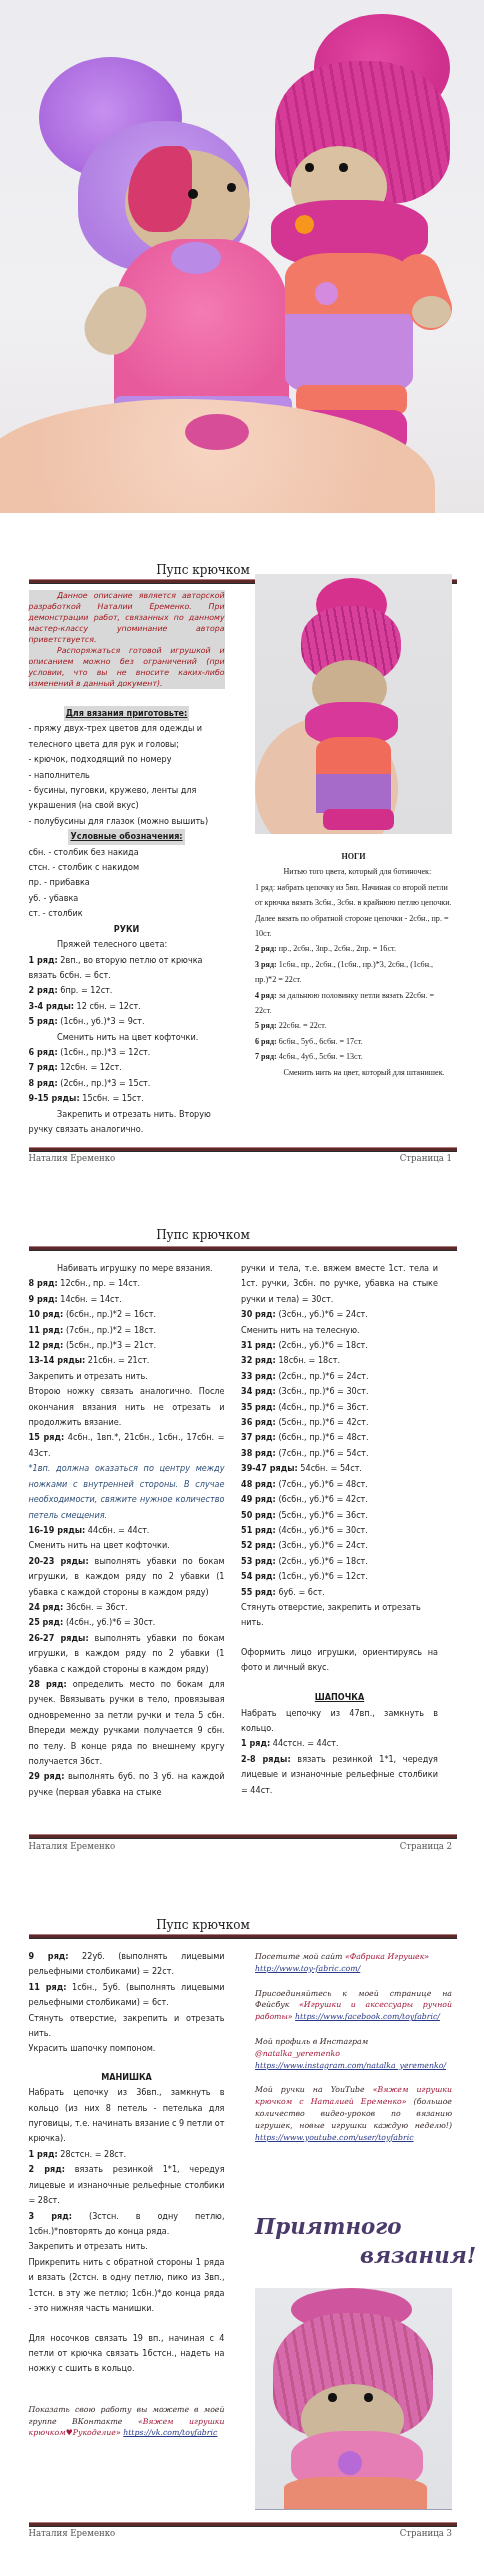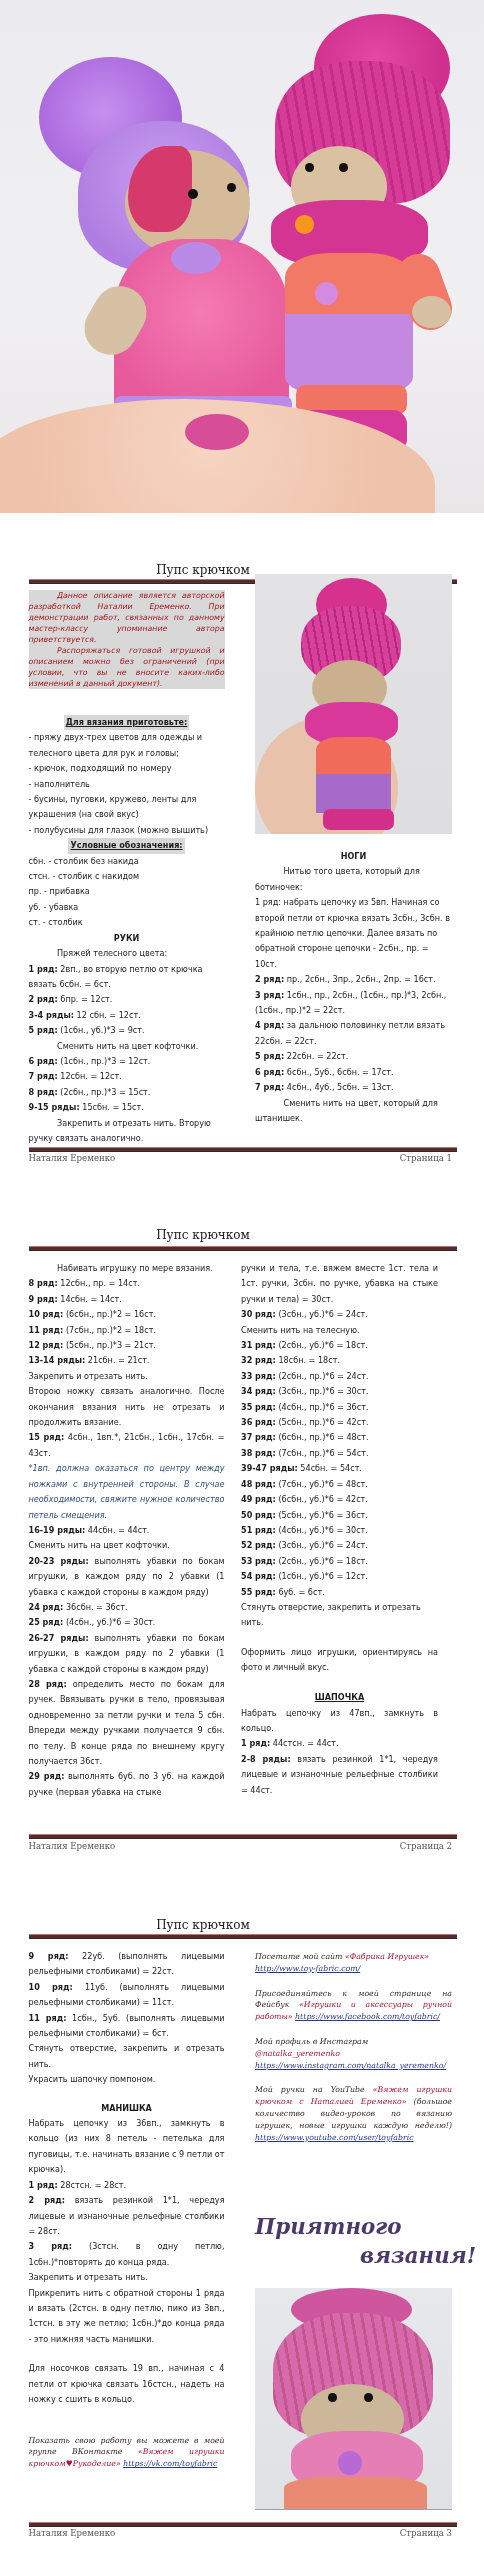--- a/index.html
+++ b/index.html
@@ -62,21 +62,21 @@
   <div class="doll-part" style="left:-21.4px;top:399px;width:456px;height:157px;border-radius:45% 55% 0 0;background:radial-gradient(circle at 50% 30%,#f6d5c2,#efc2aa 70%);"></div>
   <div class="doll-part" style="left:185px;top:414px;width:64px;height:36px;border-radius:50%;background:#d84d97;"></div>
 </div>
 
 <div class="abs page-title" style="top:563px;">Пупс крючком</div>
 <div class="abs rule" style="top:579px;"></div>
 
 <div class="abs col" style="left:28.5px;top:590px;width:196px;">
   <p class="hl-red just indent">Данное описание является авторской разработкой Наталии Еременко. При демонстрации работ, связанных по данному мастер-классу упоминание автора приветствуется.</p>
   <p class="hl-red just indent">Распоряжаться готовой игрушкой и описанием можно без ограничений (при условии, что вы не вносите каких-либо изменений в данный документ).</p>
-  <p class="center" style="margin-top:26px;"><span class="hl-head">Для вязания приготовьте:</span></p>
+  <p class="center" style="margin-top:17px;"><span class="hl-head">Для вязания приготовьте:</span></p>
   <p>- пряжу двух-трех цветов для одежды и телесного цвета для рук и головы;</p>
   <p>- крючок, подходящий по номеру</p>
   <p>- наполнитель</p>
   <p>- бусины, пуговки, кружево, ленты для украшения (на свой вкус)</p>
   <p>- полубусины для глазок (можно вышить)</p>
   <p class="center"><span class="hl-head">Условные обозначения:</span></p>
   <p>сбн. - столбик без накида</p>
   <p>стсн. - столбик с накидом</p>
   <p>пр. - прибавка</p>
   <p>уб. - убавка</p>
@@ -100,21 +100,21 @@
   <div style="position:absolute;left:0;top:143px;width:143px;height:143px;border-radius:50%;background:#e8c2aa;"></div>
   <div style="position:absolute;left:61px;top:3.6px;width:71px;height:53px;border-radius:50%;background:#d7318e;"></div>
   <div style="position:absolute;left:46px;top:32px;width:100px;height:78px;border-radius:45%;background:repeating-linear-gradient(80deg,#d9409c 0 5.7px,#b52a80 5.7px 7.8px);"></div>
   <div style="position:absolute;left:57px;top:86px;width:75px;height:57px;border-radius:50%;background:#cbb090;"></div>
   <div style="position:absolute;left:50px;top:128px;width:93px;height:43px;border-radius:40%;background:#d8389a;"></div>
   <div style="position:absolute;left:61px;top:163px;width:75px;height:43px;border-radius:30% 30% 0 0;background:#f06b5a;"></div>
   <div style="position:absolute;left:61px;top:200px;width:75px;height:39px;background:#a66ac8;"></div>
   <div style="position:absolute;left:68px;top:235px;width:71px;height:21.4px;border-radius:7.1px;background:#d12f8a;"></div>
 </div>
 
-<div class="abs col" style="left:255px;top:849px;width:197px;">
+<div class="abs col" style="left:255px;top:849px;width:197px;font-family:Liberation Serif, serif;">
   <p class="center b">НОГИ</p>
   <p class="indent">Нитью того цвета, который для ботиночек:</p>
   <p>1 ряд: набрать цепочку из 5вп. Начиная со второй петли от крючка вязать 3сбн., 3сбн. в крайнюю петлю цепочки. Далее вязать по обратной стороне цепочки - 2сбн., пр. = 10ст.</p>
   <p><span class="b">2 ряд:</span><span> пр., 2сбн., 3пр., 2сбн., 2пр. = 16ст.</span></p>
   <p><span class="b">3 ряд:</span><span> 1сбн., пр., 2сбн., (1сбн., пр.)*3, 2сбн., (1сбн., пр.)*2 = 22ст.</span></p>
   <p><span class="b">4 ряд:</span><span> за дальнюю половинку петли вязать 22сбн. = 22ст.</span></p>
   <p><span class="b">5 ряд:</span><span> 22сбн. = 22ст.</span></p>
   <p><span class="b">6 ряд:</span><span> 6сбн., 5уб., 6сбн. = 17ст.</span></p>
   <p><span class="b">7 ряд:</span><span> 4сбн., 4уб., 5сбн. = 13ст.</span></p>
   <p class="indent">Сменить нить на цвет, который для штанишек.</p>
@@ -180,21 +180,20 @@
 
 <div class="abs rule" style="top:1834px;"></div>
 <div class="abs footer-left" style="left:28.5px;top:1841px;">Наталия Еременко</div>
 <div class="abs footer-right" style="right:33px;top:1841px;padding-left:40px;">Страница 2</div>
 
 <div class="abs page-title" style="top:1918px;">Пупс крючком</div>
 <div class="abs rule" style="top:1934px;"></div>
 
 <div class="abs col just" style="left:28.5px;top:1949px;width:196px;">
   <p><span class="b">9 ряд:</span><span> 22уб. (выполнять лицевыми рельефными столбиками) = 22ст.</span></p>
-  <p><span class="b">10 ряд:</span><span> 11уб. (выполнять лицевыми рельефными столбиками) = 11ст.</span></p>
   <p><span class="b">11 ряд:</span><span> 1сбн., 5уб. (выполнять лицевыми рельефными столбиками) = 6ст.</span></p>
   <p>Стянуть отверстие, закрепить и отрезать нить.</p>
   <p>Украсить шапочку помпоном.</p>
   <p class="center b" style="margin-top:13px;">МАНИШКА</p>
   <p>Набрать цепочку из 36вп., замкнуть в кольцо (из них 8 петель - петелька для пуговицы, т.е. начинать вязание с 9 петли от крючка).</p>
   <p><span class="b">1 ряд:</span><span> 28стсн. = 28ст.</span></p>
   <p><span class="b">2 ряд:</span><span> вязать резинкой 1*1, чередуя лицевые и изнаночные рельефные столбики = 28ст.</span></p>
   <p><span class="b">3 ряд:</span><span> (3стсн. в одну петлю, 1сбн.)*повторять до конца ряда.</span></p>
   <p>Закрепить и отрезать нить.</p>
   <p>Прикрепить нить с обратной стороны 1 ряда и вязать (2стсн. в одну петлю, пико из 3вп., 1стсн. в эту же петлю; 1сбн.)*до конца ряда - это нижняя часть манишки.</p>

